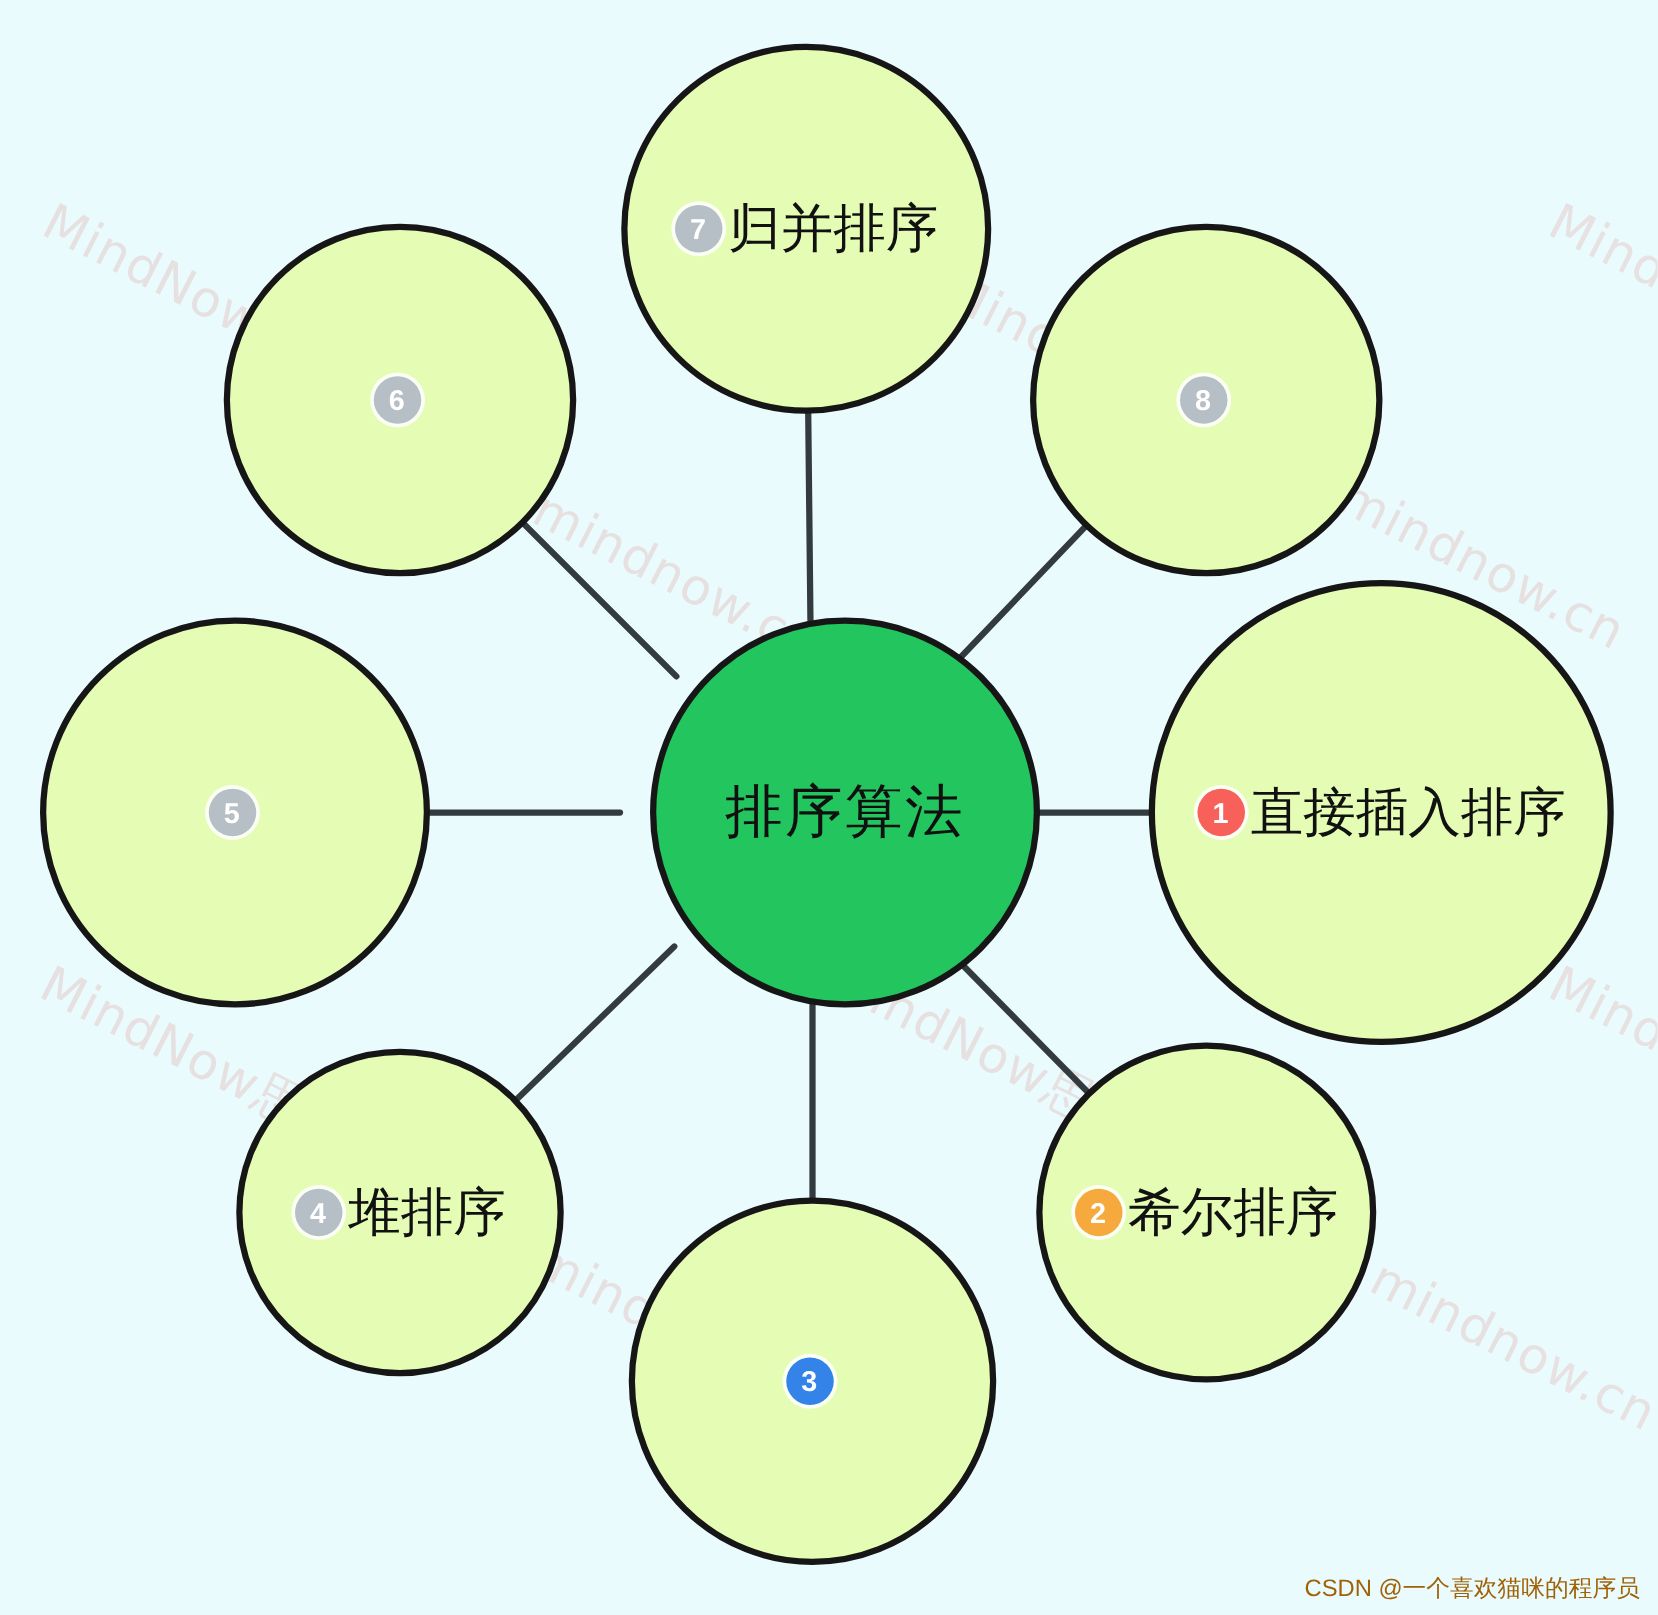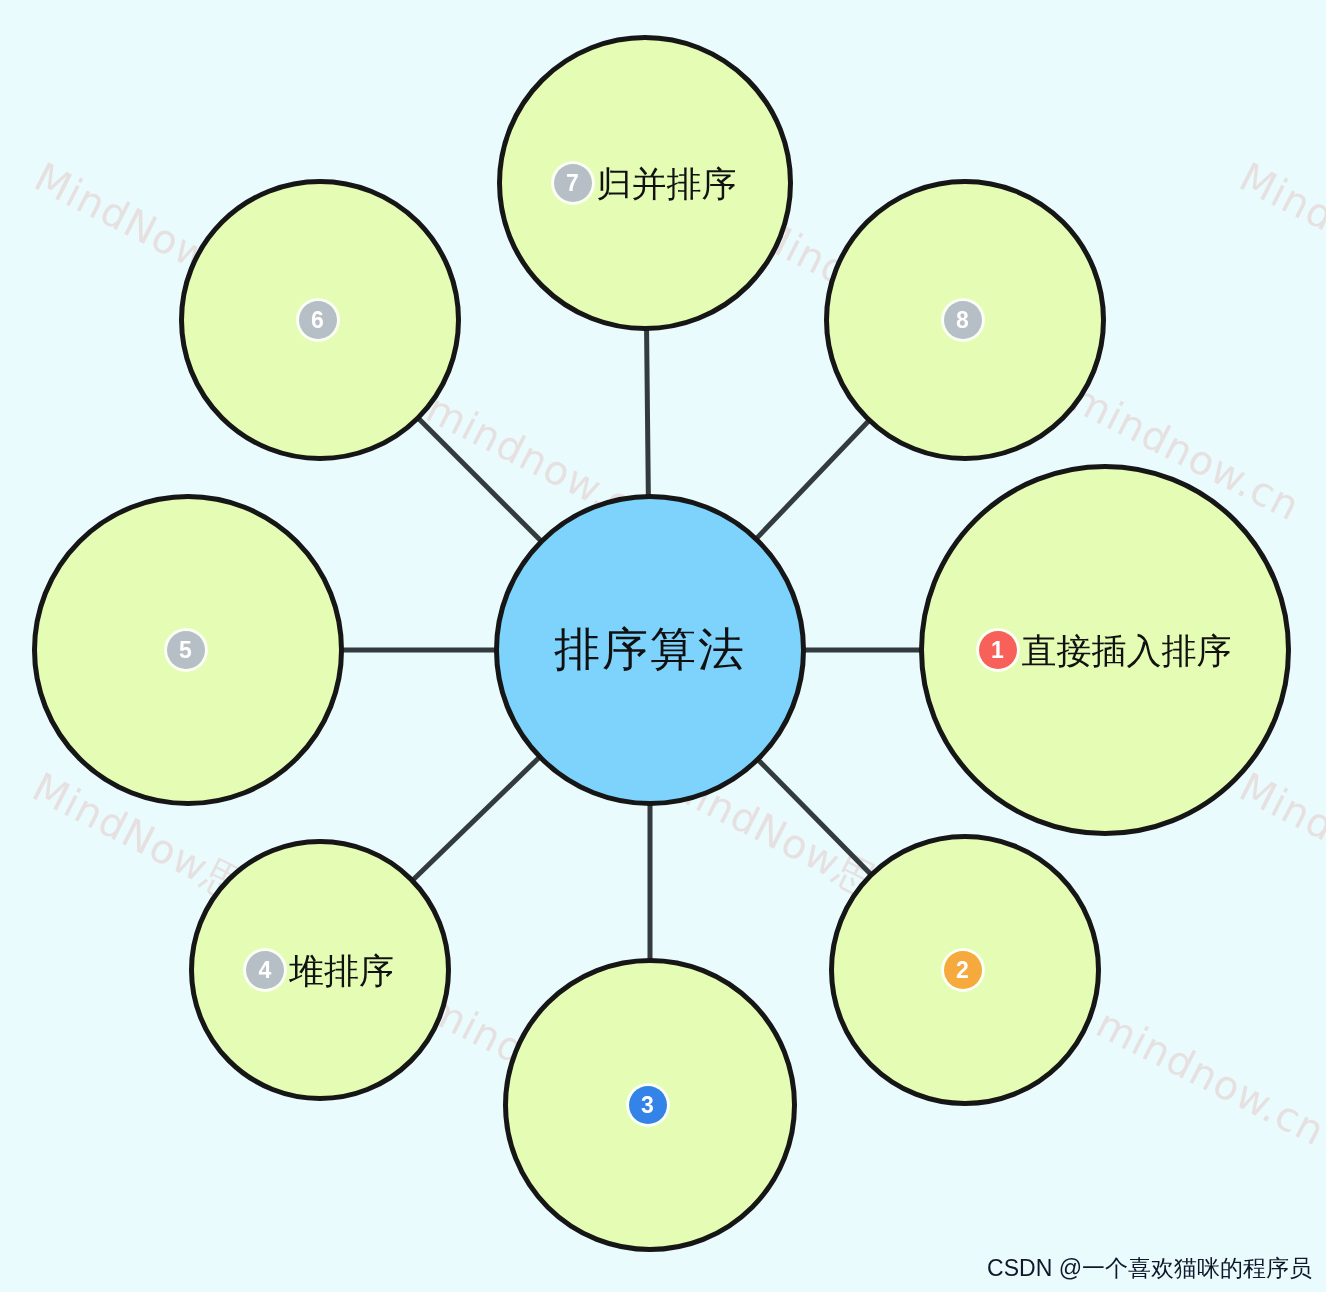--- a/index.html
+++ b/index.html
@@ -76,37 +76,37 @@
     border-radius: 50%;
     color: #ffffff;
     font-size: 23px;
     font-weight: bold;
     font-family: "Liberation Sans", sans-serif;
     margin-right: 5px;
     box-shadow: 0 0 0 3px rgba(255,255,255,0.85);
     line-height: 1;
   }
   .node-label {
-    font-size: 35px;
+    font-size: 42px;
     color: #111111;
     font-family: "Liberation Sans", "DejaVu Sans", sans-serif;
     line-height: 1;
   }
   .central-label {
     font-size: 46px;
     color: #101010;
     letter-spacing: 2px;
     font-family: "Liberation Sans", "DejaVu Sans", sans-serif;
   }
   #credit {
     position: absolute;
     right: 14px;
     bottom: 8px;
-    color: #0f172a;
-    font-size: 23px;
+    color: #a16207;
+    font-size: 19px;
     font-family: "Liberation Sans", "DejaVu Sans", sans-serif;
     z-index: 5;
     white-space: nowrap;
   }
 </style>
 </head>
 <body>
 
 <div id="mindmap-root">
 
@@ -128,32 +128,33 @@
       <line x1="758.0336587352053" y1="759.7484787151293" x2="870.996686555081" y2="874.5045704686538" stroke="#333b3f" stroke-width="5" stroke-linecap="round"></line>
       <line x1="650" y1="804" x2="650" y2="960" stroke="#333b3f" stroke-width="5" stroke-linecap="round"></line>
       <line x1="539.4433394085376" y1="757.2064587553575" x2="412.6091507551861" y2="880.1971871464862" stroke="#333b3f" stroke-width="5" stroke-linecap="round"></line>
       <line x1="496" y1="650" x2="342" y2="650" stroke="#333b3f" stroke-width="5" stroke-linecap="round"></line>
       <line x1="541.1055556972717" y1="541.1055556972717" x2="418.2878425849301" y2="418.2878425849301" stroke="#333b3f" stroke-width="5" stroke-linecap="round"></line>
       <line x1="648.3512722260481" y1="496.00882591288746" x2="646.5630795779025" y2="328.9916325760937" stroke="#333b3f" stroke-width="5" stroke-linecap="round"></line>
       <line x1="756.3332649891051" y1="538.6032462018899" x2="869.0238712111324" y2="420.5464206359565" stroke="#333b3f" stroke-width="5" stroke-linecap="round"></line>
     </svg>
 
   <div class="layer" id="node-layer">
-      <div class="node node-central" style="left: 494px; top: 494px; width: 312px; height: 312px; background: #7dd3fc; border-color: rgb(22, 22, 22);">
+      <div class="node node-central" style="left: 520px; top: 494px; width: 312px; height: 312px; background: #22c55e; border-color: rgb(22, 22, 22);">
         <span class="central-label">排序算法</span>
       </div>
       <div class="node node-leaf" style="left: 919px; top: 464px; width: 372px; height: 372px; background: rgb(228, 252, 179); border-color: rgb(22, 22, 22);">
         <div class="node-inner">
           <span class="badge" style="background: rgb(248, 97, 90);">1</span>
           <span class="node-label">直接插入排序</span>
         </div>
       </div>
       <div class="node node-leaf" style="left: 829px; top: 834px; width: 272px; height: 272px; background: rgb(228, 252, 179); border-color: rgb(22, 22, 22);">
         <div class="node-inner">
           <span class="badge" style="background: rgb(246, 169, 60);">2</span>
+          <span class="node-label">希尔排序</span>
         </div>
       </div>
       <div class="node node-leaf" style="left: 503px; top: 958px; width: 294px; height: 294px; background: rgb(228, 252, 179); border-color: rgb(22, 22, 22);">
         <div class="node-inner">
           <span class="badge" style="background: rgb(51, 131, 232);">3</span>
         </div>
       </div>
       <div class="node node-leaf" style="left: 189px; top: 839px; width: 262px; height: 262px; background: rgb(228, 252, 179); border-color: rgb(22, 22, 22);">
         <div class="node-inner">
           <span class="badge" style="background: rgb(182, 191, 198);">4</span>

